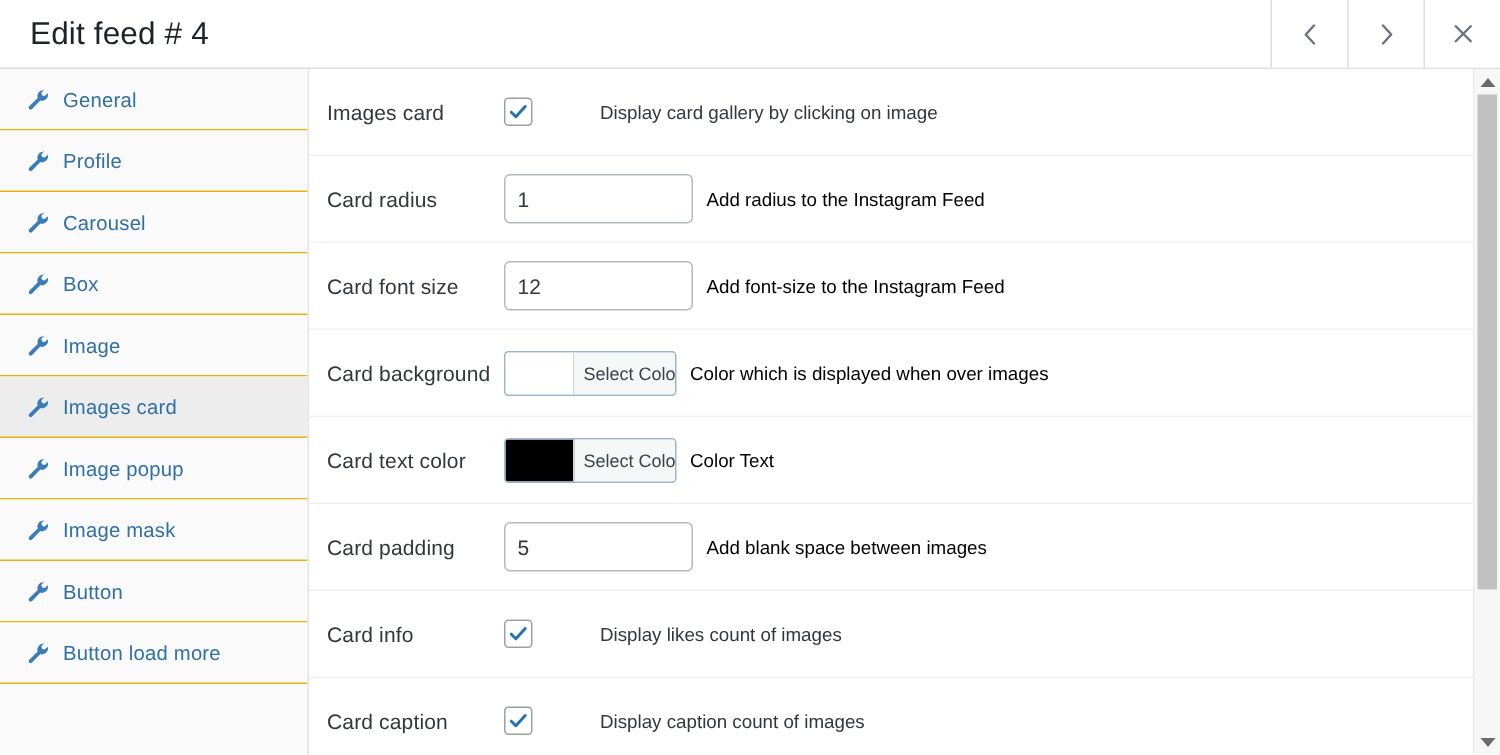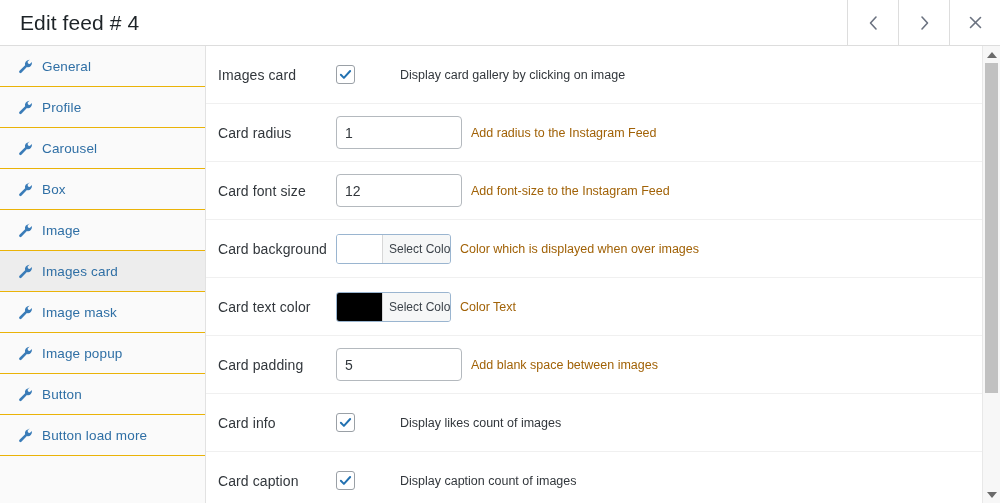--- a/index.html
+++ b/index.html
@@ -113,21 +113,21 @@
     color: #32373c;
     letter-spacing: .1px;
   }
   .field-control {
     display: flex;
     align-items: center;
     flex: 1;
   }
   .field-hint {
     font-size: 12.5px;
-    color: #a16207;
+    color: #000000;
     margin-left: 9px;
     white-space: nowrap;
   }
 
   
   .text-input {
     width: 126px;
     height: 33px;
     border: 1px solid #b4b9be;
     border-radius: 4px;
@@ -307,29 +307,29 @@
             </svg>
           </span>
           <span class="nav-label">Images card</span>
         </div>
         <div class="nav-item">
           <span class="nav-icon">
             <svg width="15" height="15" viewBox="0 0 16 16">
               <path d="M11.6 1.2a4.2 4.2 0 0 0-4.0 5.5L1.6 12.6a1.4 1.4 0 0 0 2.0 2.0l5.9-6.0a4.2 4.2 0 0 0 5.2-5.3l-2.1 2.1-1.9-.5-.5-1.9 2.1-2.1a4.3 4.3 0 0 0-.7-.0z" fill="#3a7cb8"></path>
             </svg>
           </span>
+          <span class="nav-label">Image popup</span>
+        </div>
+        <div class="nav-item">
+          <span class="nav-icon">
+            <svg width="15" height="15" viewBox="0 0 16 16">
+              <path d="M11.6 1.2a4.2 4.2 0 0 0-4.0 5.5L1.6 12.6a1.4 1.4 0 0 0 2.0 2.0l5.9-6.0a4.2 4.2 0 0 0 5.2-5.3l-2.1 2.1-1.9-.5-.5-1.9 2.1-2.1a4.3 4.3 0 0 0-.7-.0z" fill="#3a7cb8"></path>
+            </svg>
+          </span>
           <span class="nav-label">Image mask</span>
-        </div>
-        <div class="nav-item">
-          <span class="nav-icon">
-            <svg width="15" height="15" viewBox="0 0 16 16">
-              <path d="M11.6 1.2a4.2 4.2 0 0 0-4.0 5.5L1.6 12.6a1.4 1.4 0 0 0 2.0 2.0l5.9-6.0a4.2 4.2 0 0 0 5.2-5.3l-2.1 2.1-1.9-.5-.5-1.9 2.1-2.1a4.3 4.3 0 0 0-.7-.0z" fill="#3a7cb8"></path>
-            </svg>
-          </span>
-          <span class="nav-label">Image popup</span>
         </div>
         <div class="nav-item">
           <span class="nav-icon">
             <svg width="15" height="15" viewBox="0 0 16 16">
               <path d="M11.6 1.2a4.2 4.2 0 0 0-4.0 5.5L1.6 12.6a1.4 1.4 0 0 0 2.0 2.0l5.9-6.0a4.2 4.2 0 0 0 5.2-5.3l-2.1 2.1-1.9-.5-.5-1.9 2.1-2.1a4.3 4.3 0 0 0-.7-.0z" fill="#3a7cb8"></path>
             </svg>
           </span>
           <span class="nav-label">Button</span>
         </div>
         <div class="nav-item">

